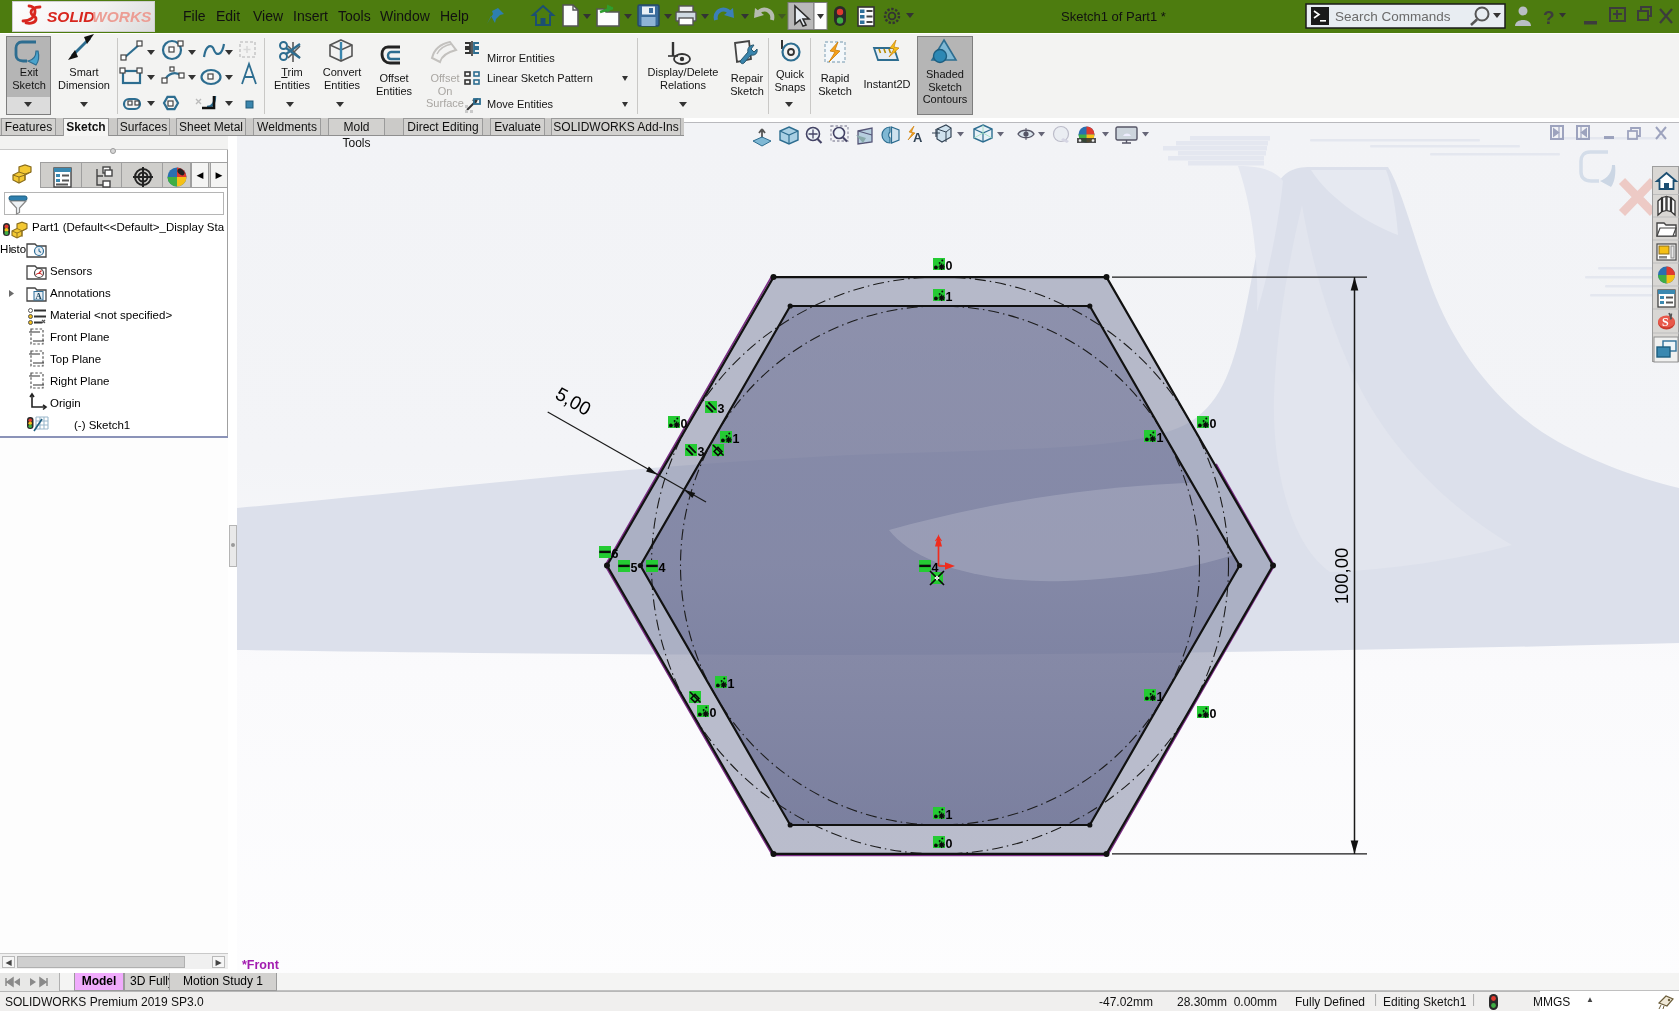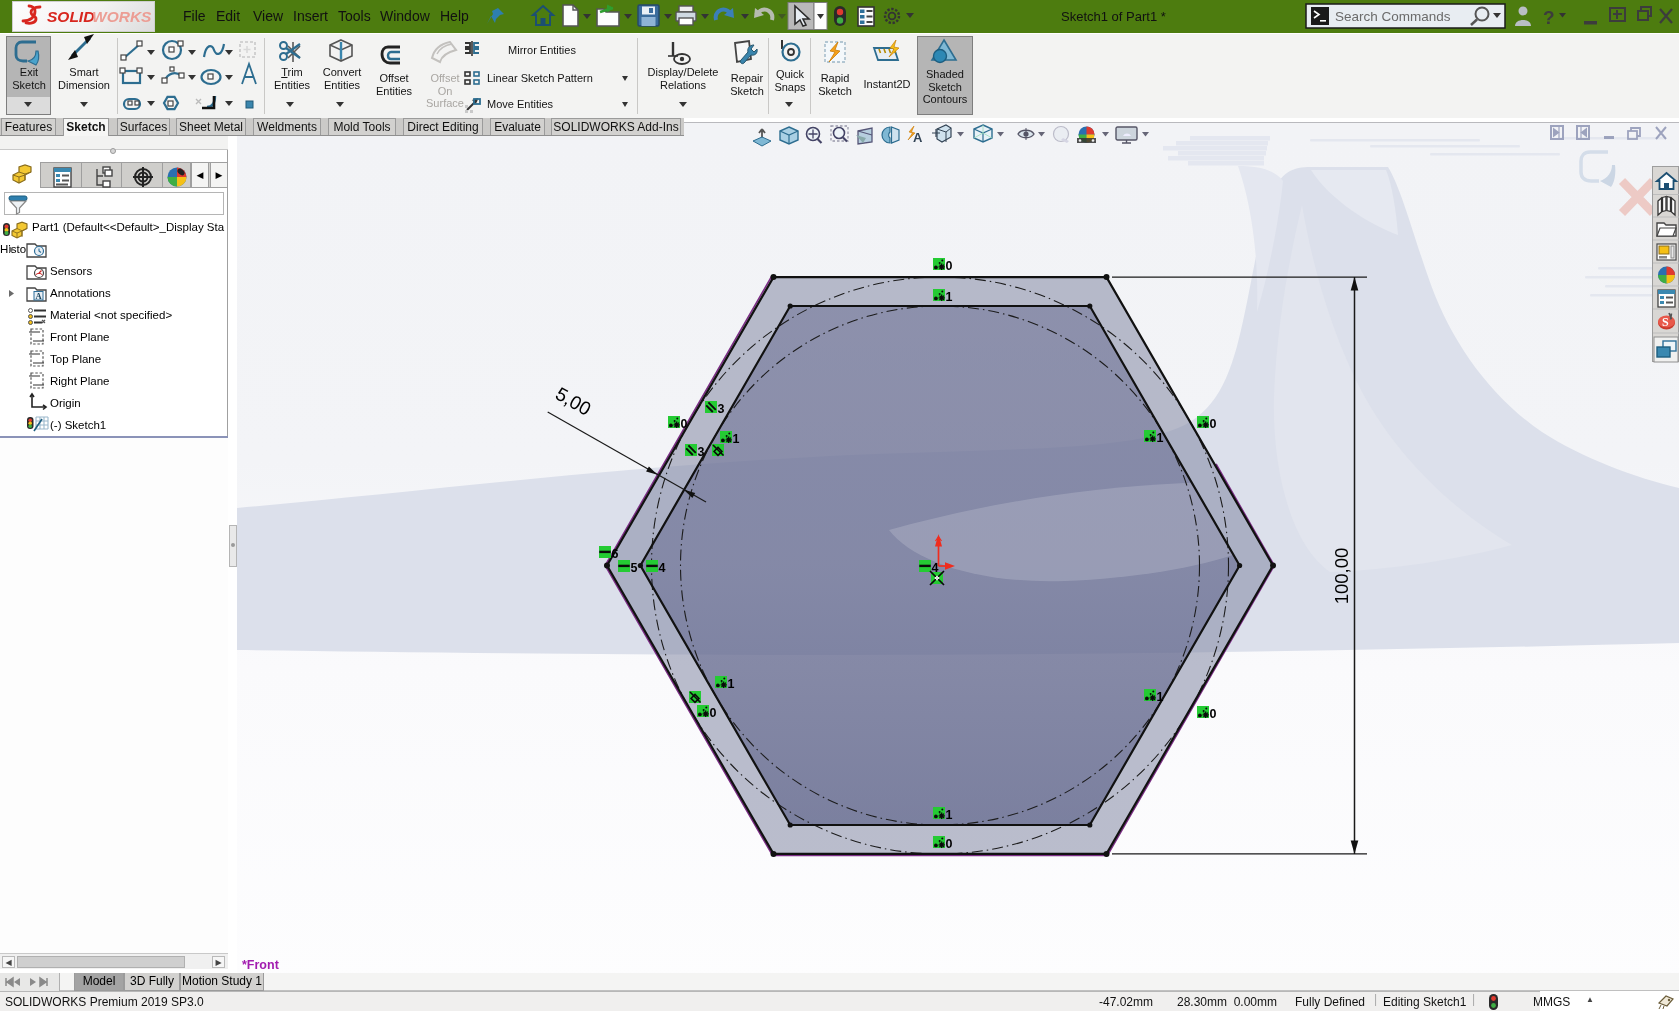--- a/index.html
+++ b/index.html
@@ -11,21 +11,21 @@
 .rlabel.dis{color:#a9a6a2}
 .darr{position:absolute;width:0;height:0;border-left:4px solid transparent;border-right:4px solid transparent;border-top:5px solid #333}
 #tabrow{position:absolute;left:0;top:118px;width:684px;height:18px;background:#cbcac8;border-bottom:1px solid #8f8f8f}
 .tab{position:absolute;top:0;height:17px;background:#d2d1cf;border:1px solid #9b9b9b;border-bottom:none;font-size:12px;color:#111;text-align:center;line-height:16px}
 .tab.active{background:#f6f6f5;font-weight:bold;height:18px}
 #leftpanel{position:absolute;left:0;top:136px;width:228px;height:819px;background:#ffffff;border-right:1px solid #a0a0a0}
 .trow{position:absolute;left:0;width:228px;height:21px;font-size:11.5px;color:#000;line-height:21px;white-space:nowrap}
 #statusbar{position:absolute;left:0;top:991px;width:1540px;height:20px;background:#f0efee;border-top:1px solid #b7b7b7;font-size:12px;color:#111}
 #modeltabs{position:absolute;left:0;top:973px;width:1679px;height:18px;background:#f4f4f3;border-bottom:1px solid #c0c0c0}
 .mtab{position:absolute;top:0;height:18px;border:1px solid #9b9b9b;border-top:none;background:#d2d1cf;font-size:12px;text-align:center;line-height:17px}
-.mtab.active{background:#a3a3a3;font-weight:normal}
+.mtab.active{background:#f0abfc;font-weight:bold}
 #rightstrip{position:absolute;left:1652px;top:166px;width:27px;height:196px;background:#d9d7d4;border:1px solid #9d9d9d}
 .svgabs{position:absolute;left:0;top:0}
 </style></head>
 <body>
 
 <svg id="vp" class="svgabs" width="1679" height="1011" viewBox="0 0 1679 1011">
 <defs>
  <linearGradient id="vpbg" x1="0" y1="136" x2="0" y2="991" gradientUnits="userSpaceOnUse">
   <stop offset="0" stop-color="#f2f3f6"></stop>
         <stop offset="0.38" stop-color="#f3f4f7"></stop>
@@ -595,21 +595,21 @@
 Dimension</div>
 <div class="rlabel" style="left:268px;top:32px;width:48px"><u>T</u>rim
 Entities</div>
 <div class="rlabel" style="left:316px;top:32px;width:52px">Convert
 Entities</div>
 <div class="rlabel" style="left:368px;top:38px;width:52px">Offset
 Entities</div>
 <div class="rlabel dis" style="left:420px;top:38px;width:50px">Offset
 On
 Surface</div>
-<div class="rlabel" style="left:487px;top:10px;width:110px;text-align:center">Mirror Entities</div>
+<div class="rlabel" style="left:487px;top:18px;width:110px;text-align:left">Mirror Entities</div>
 <div class="rlabel" style="left:487px;top:38px;width:130px;text-align:left">Linear Sketch Pattern</div>
 <div class="rlabel" style="left:487px;top:64px;width:110px;text-align:left">Move Entities</div>
 <div class="rlabel" style="left:640px;top:32px;width:86px">Display/Delete
 Relations</div>
 <div class="rlabel" style="left:726px;top:38px;width:42px">Repair
 Sketch</div>
 <div class="rlabel" style="left:771px;top:34px;width:38px">Quick
 Snaps</div>
 <div class="rlabel" style="left:812px;top:38px;width:46px">Rapid
 Sketch</div>
@@ -627,21 +627,21 @@
 <div class="darr" style="left:679px;top:68px"></div>
 <div class="darr" style="left:785px;top:68px"></div>
 </div>
 
 <div id="tabrow">
 <span class="tab" style="left:1px;width:55px">Features</span>
 <span class="tab active" style="left:63px;width:46px">Sketch</span>
 <span class="tab" style="left:117px;width:53px">Surfaces</span>
 <span class="tab" style="left:176px;width:70px">Sheet Metal</span>
 <span class="tab" style="left:253px;width:68px">Weldments</span>
-<span class="tab" style="left:328px;width:68px">Mold Tools</span>
+<span class="tab" style="left:328px;width:57px">Mold Tools</span>
 <span class="tab" style="left:403px;width:80px">Direct Editing</span>
 <span class="tab" style="left:490px;width:55px">Evaluate</span>
 <span class="tab" style="left:551px;width:130px">SOLIDWORKS Add-Ins</span>
 </div>
 
 <div id="leftpanel">
 
  <div class="abs" style="left:0;top:0;width:228px;height:14px;background:#f2f2f1;border-bottom:1px solid #c9c9c9"></div>
  <div class="abs" style="left:110px;top:12px;width:6px;height:6px;border-radius:3px;background:#d6d6d6;border:1px solid #9a9a9a"></div>
 
@@ -702,21 +702,21 @@
 
  <div class="trow" style="top:81px;font-weight:normal"><span style="margin-left:32px">Part1  (Default&lt;&lt;Default&gt;_Display Sta</span></div>
  <div class="trow" style="top:103px"><span style="">History</span></div>
  <div class="trow" style="top:125px"><span style="margin-left:50px">Sensors</span></div>
  <div class="trow" style="top:147px"><span style="margin-left:50px">Annotations</span></div>
  <div class="trow" style="top:169px"><span style="margin-left:50px">Material &lt;not specified&gt;</span></div>
  <div class="trow" style="top:191px"><span style="margin-left:50px">Front Plane</span></div>
  <div class="trow" style="top:213px"><span style="margin-left:50px">Top Plane</span></div>
  <div class="trow" style="top:235px"><span style="margin-left:50px">Right Plane</span></div>
  <div class="trow" style="top:257px"><span style="margin-left:50px">Origin</span></div>
- <div class="trow" style="top:279px"><span style="margin-left:50px">(-) Sketch1</span></div>
+ <div class="trow" style="top:279px"><span style="margin-left:74px">(-) Sketch1</span></div>
  <svg class="svgabs" width="228" height="320" viewBox="0 0 228 320">
 
   <g transform="translate(3,87)">
         <rect x="0" y="0" width="7" height="13" rx="3.5" fill="#2a2a2a"></rect>
         <circle cx="3.5" cy="3.5" r="2" fill="#e03a2f"></circle>
         <circle cx="3.5" cy="7" r="2" fill="#f5c016"></circle>
         <circle cx="3.5" cy="10" r="2" fill="#3fae44"></circle>
       </g>
   <g transform="translate(11,86)">
         <path d="M0 7 L5 4.5 L5 0 L10 -1.8 L15 0 L15 4.5 L10 7 L10 11.5 L5 14 L0 11.5 Z" fill="#f3c832" stroke="#8a6d1d" stroke-width="1.1" transform="translate(1,2)"></path>
@@ -865,21 +865,21 @@
         <g fill="#8a8a8a">
           <path d="M6 5 v8 M7 9 l6-4 v8 z" stroke="#8a8a8a" stroke-width="1.5" fill="#8a8a8a"></path>
           <path d="M20 5 l-6 4 6 4 z"></path>
           <path d="M30 5 l6 4 -6 4 z"></path>
           <path d="M46 9 l-6 -4 v8 z M47 5 v8" stroke="#8a8a8a" stroke-width="1.5"></path>
         </g>
       </svg>
  </div>
  <span class="mtab active" style="left:74px;width:50px">Model</span>
  <span class="mtab" style="left:124px;width:56px">3D Fully</span>
- <span class="mtab" style="left:180px;width:84px">Motion Study 1</span>
+ <span class="mtab" style="left:169px;width:108px">Motion Study 1</span>
 </div>
 <div id="statusbar">
  <span class="abs" style="left:5px;top:3px">SOLIDWORKS Premium 2019 SP3.0</span>
  <span class="abs" style="left:1099px;top:3px">-47.02mm</span>
  <span class="abs" style="left:1177px;top:3px">28.30mm&nbsp;&nbsp;0.00mm</span>
  <span class="abs" style="left:1295px;top:3px">Fully Defined</span>
  <span class="abs" style="left:1374px;top:0;color:#aaa">|</span>
  <span class="abs" style="left:1383px;top:3px">Editing Sketch1</span>
  <span class="abs" style="left:1472px;top:0;color:#aaa">|</span>
  <svg class="abs" style="left:1488px;top:2px" width="12" height="17" viewBox="0 0 12 17">

